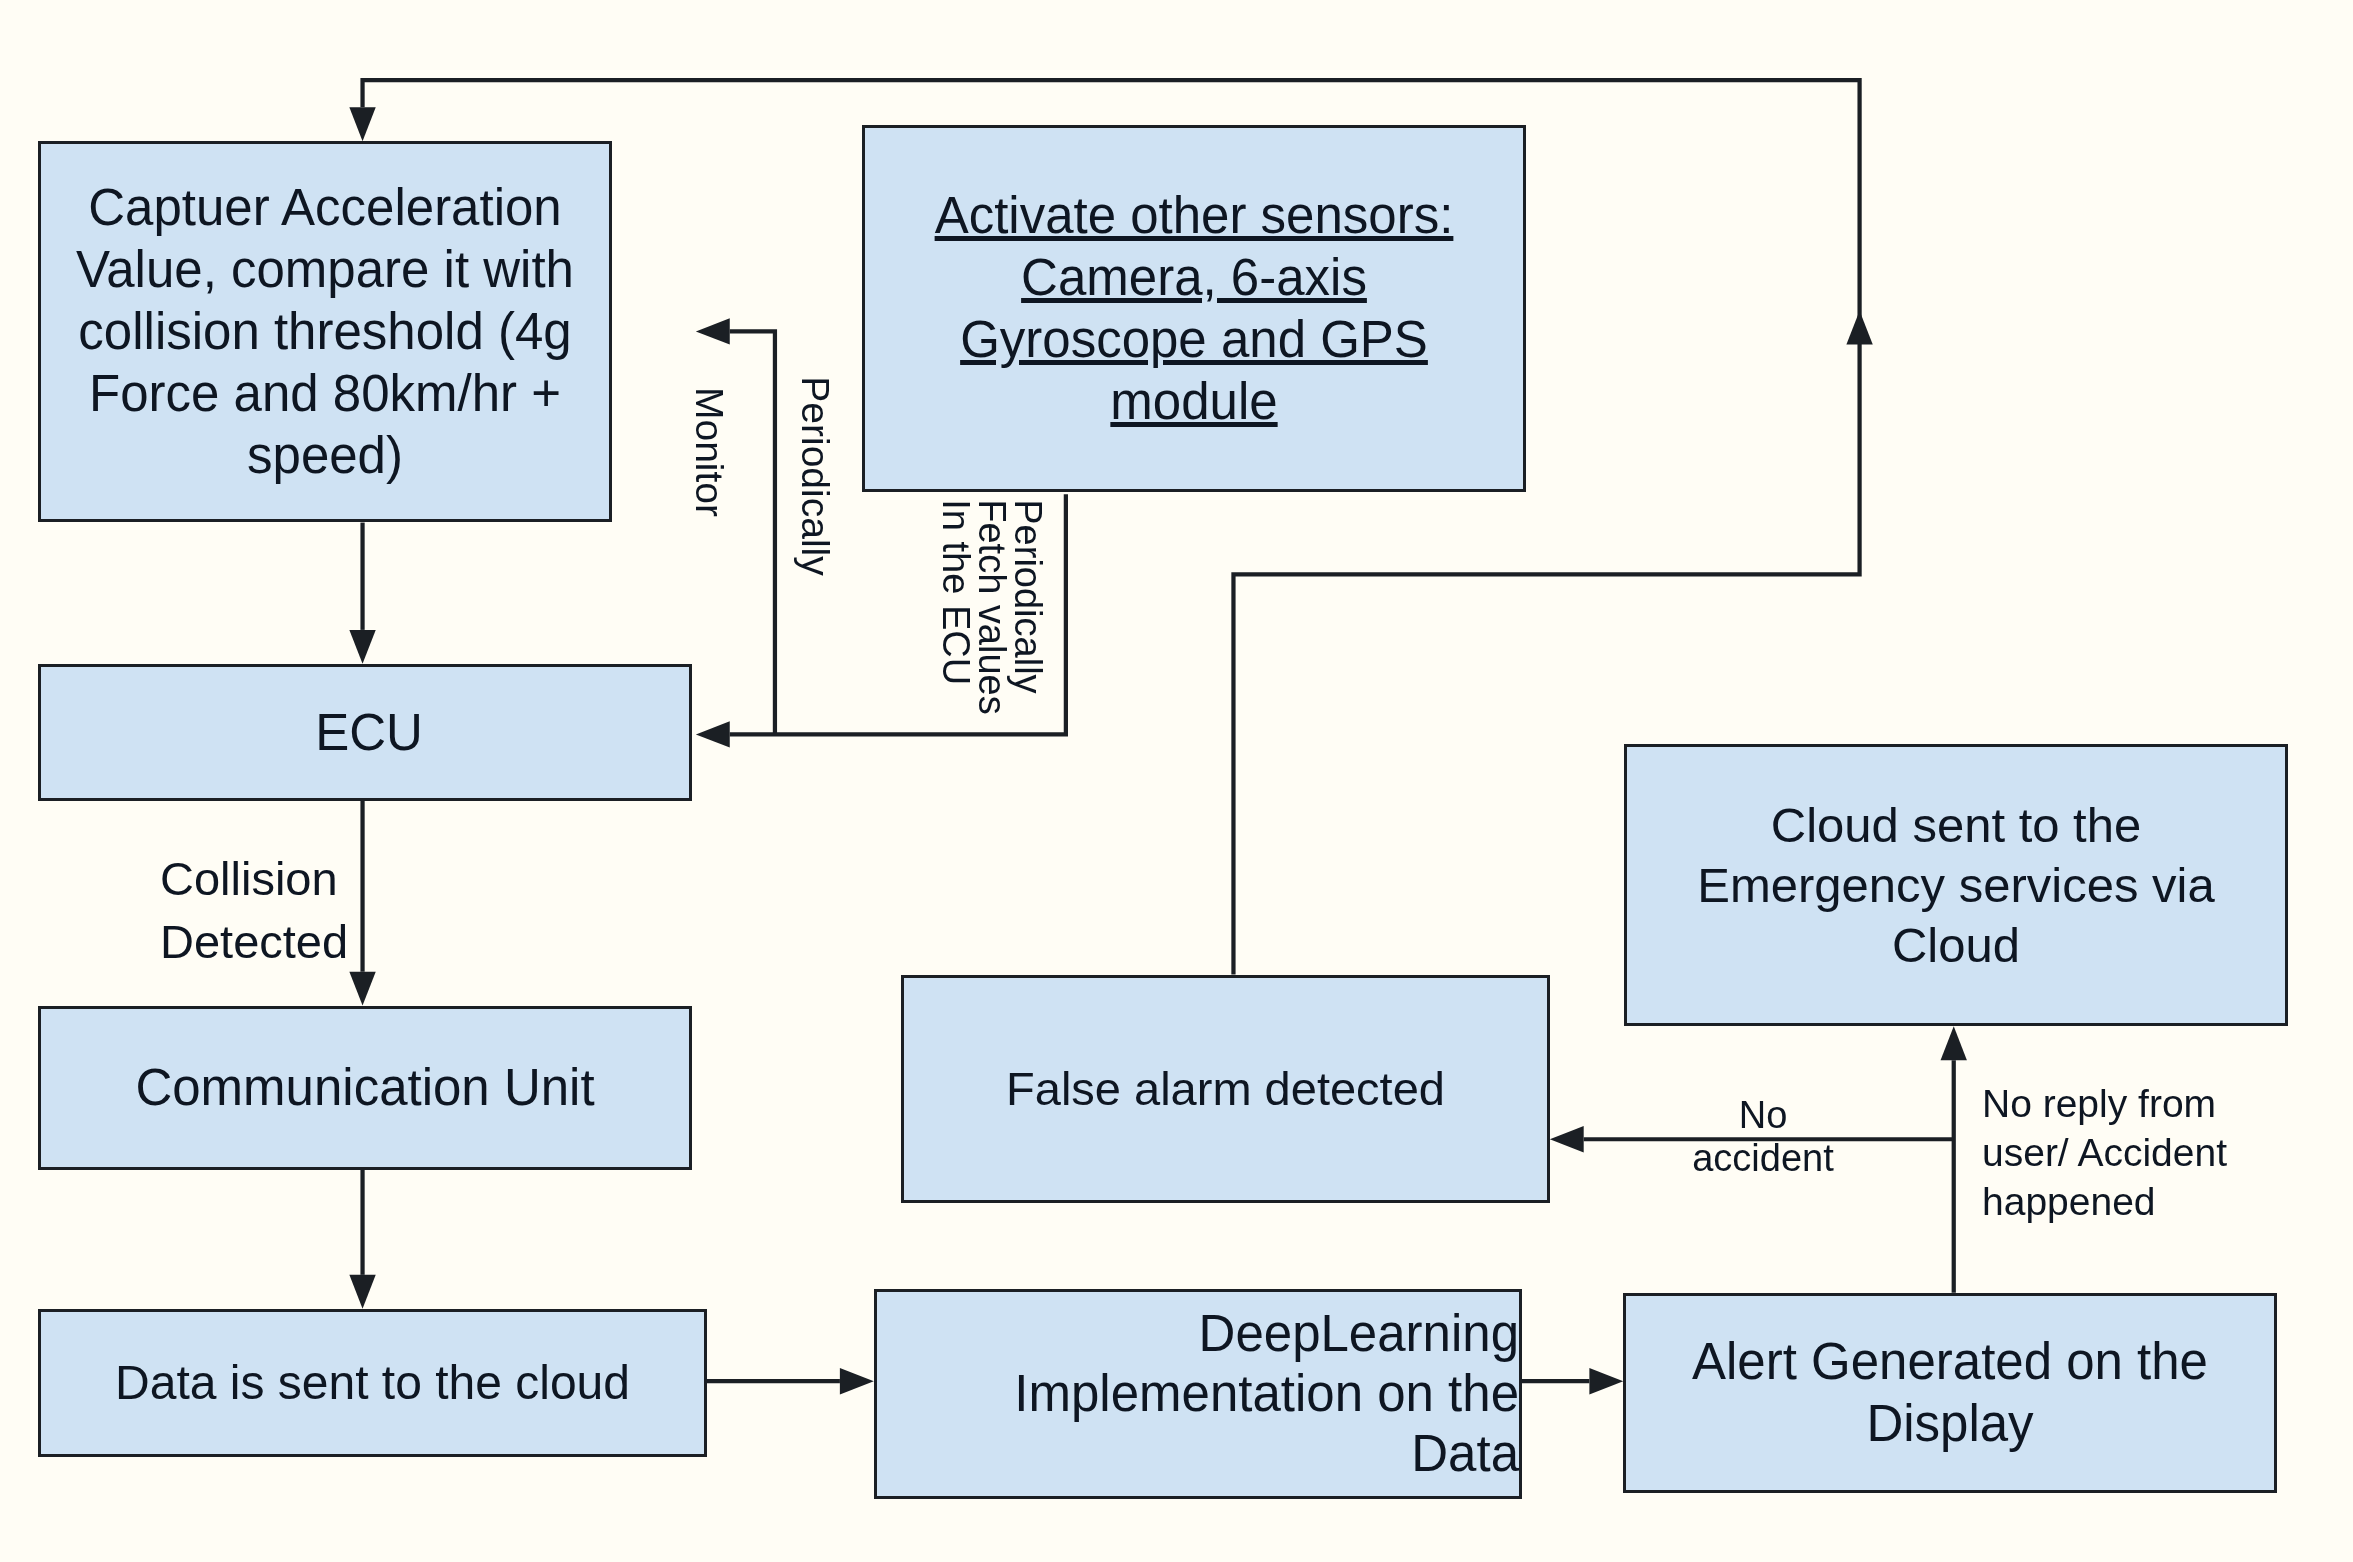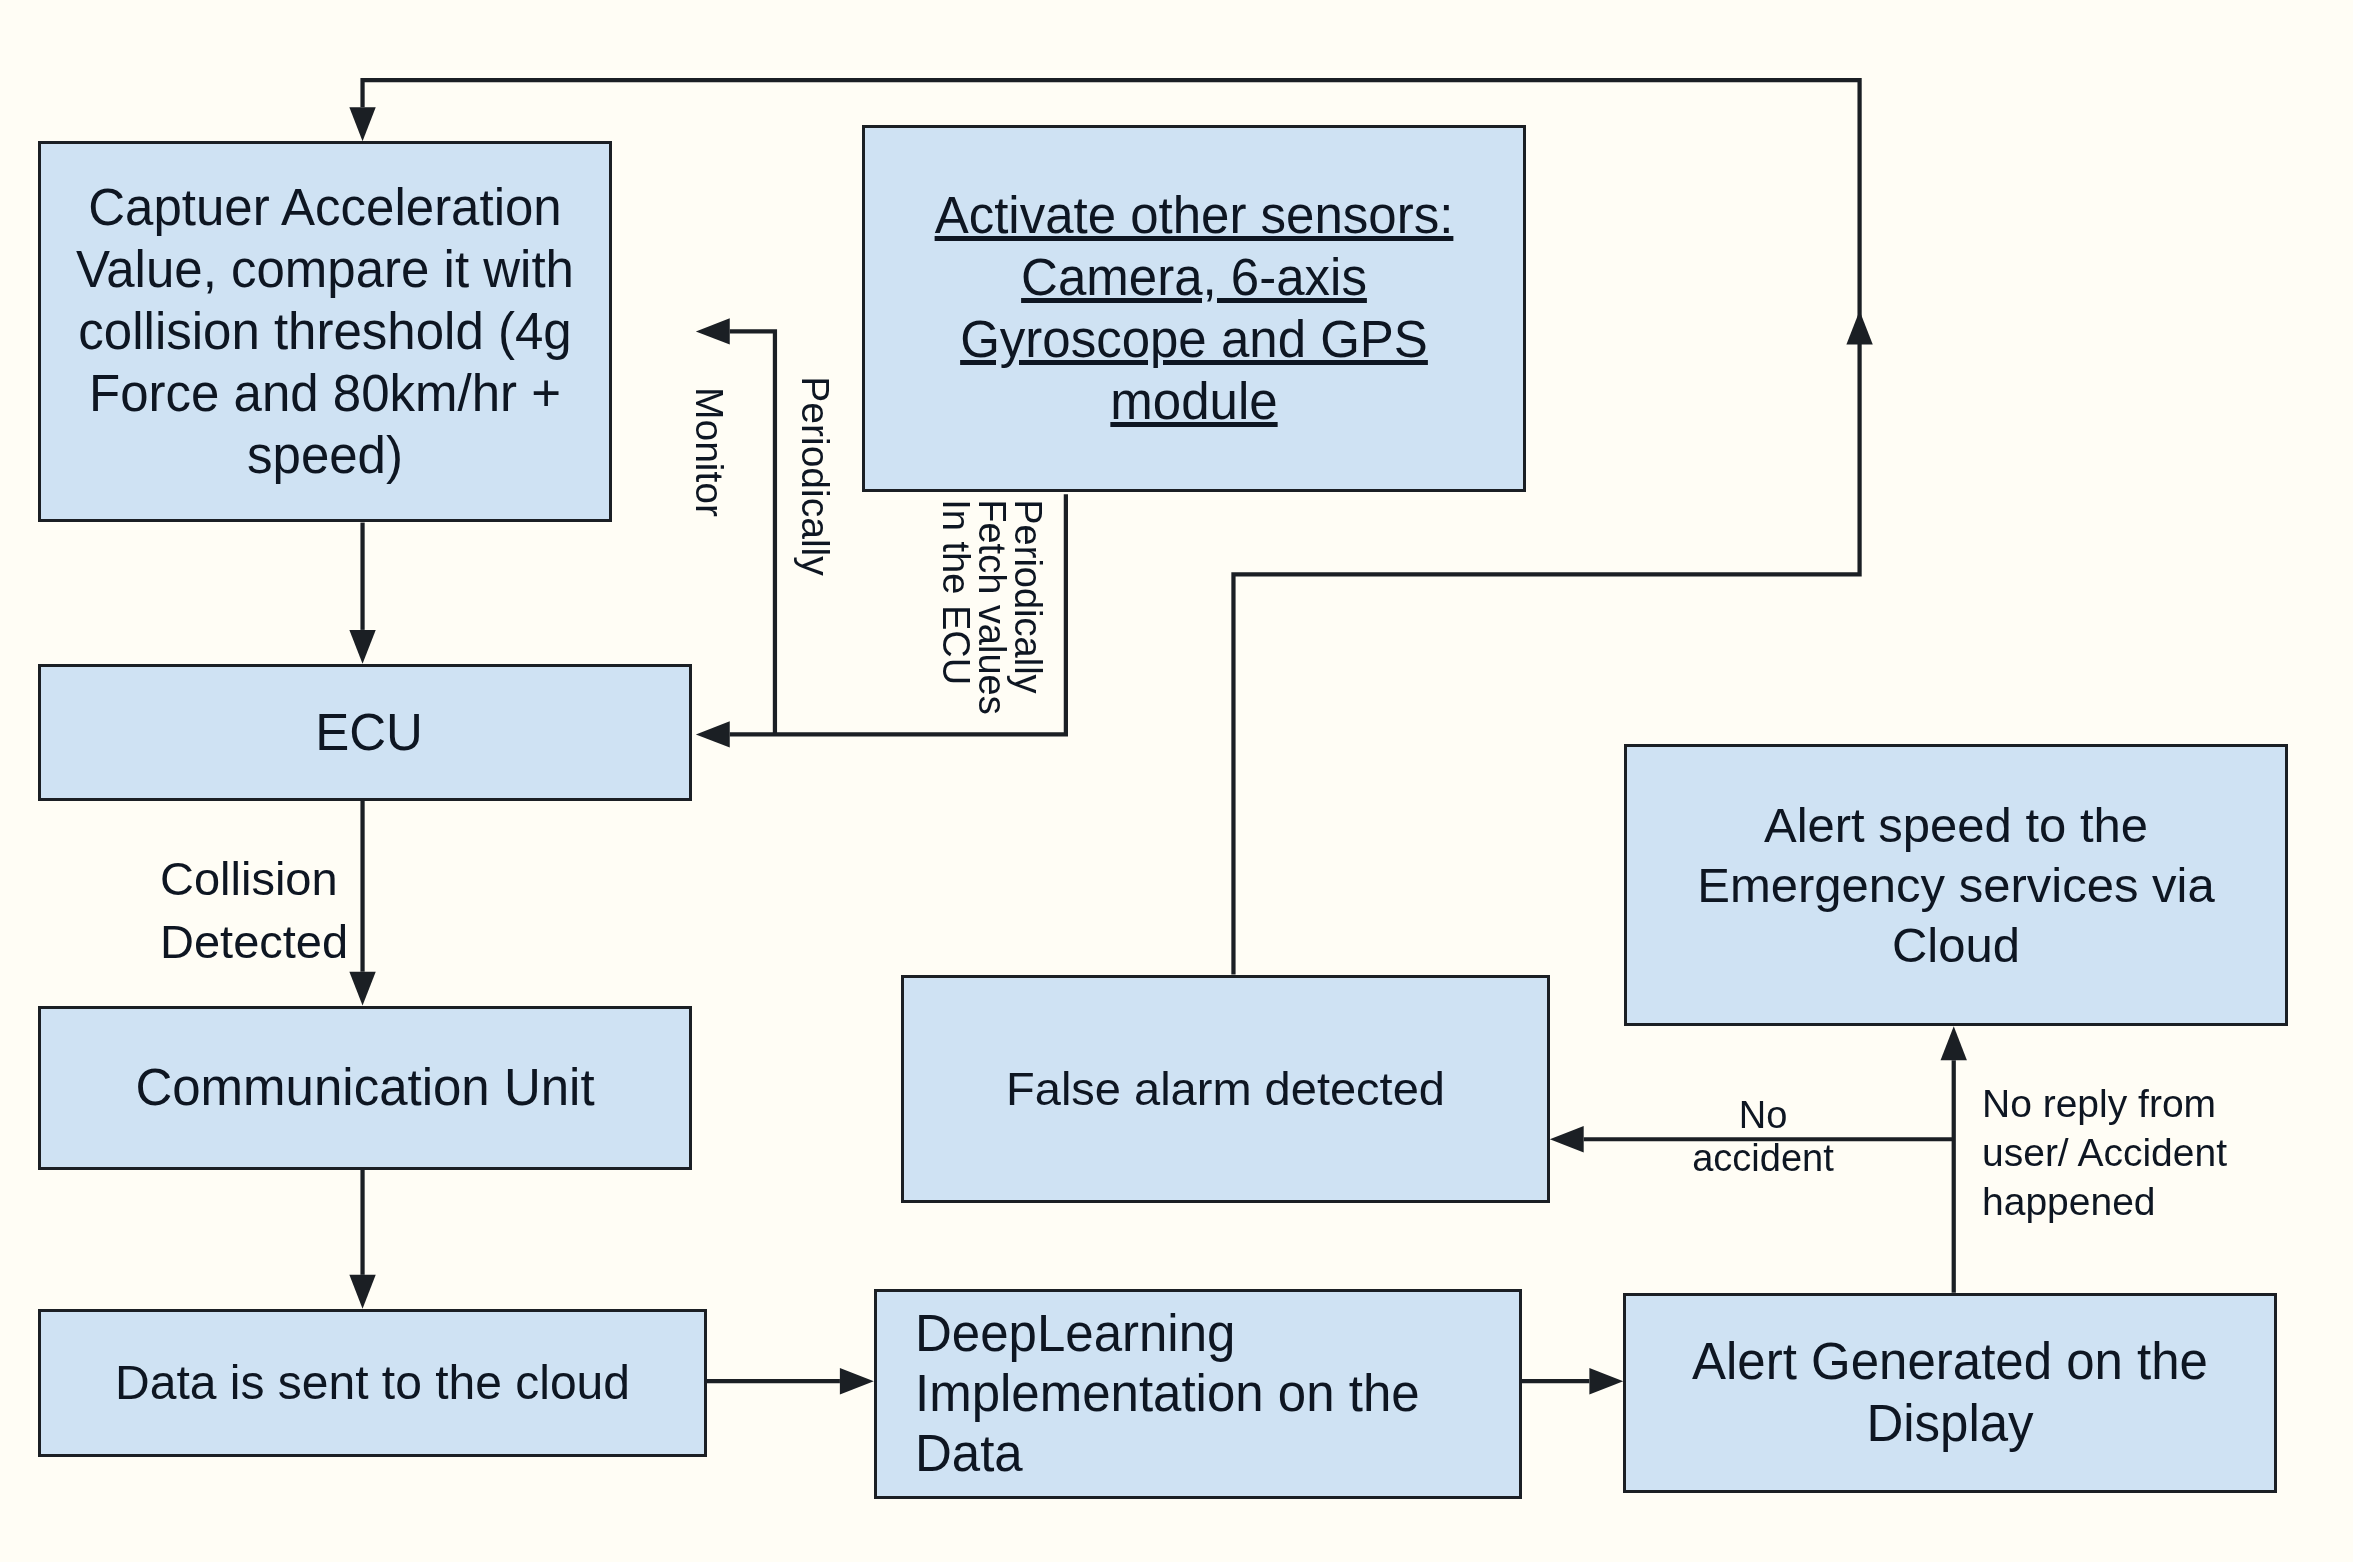--- a/index.html
+++ b/index.html
@@ -23,21 +23,21 @@
     background:var(--box-fill);
     border:3.8px solid var(--box-border);
     box-sizing:border-box;
     display:flex;flex-direction:column;justify-content:center;align-items:center;
     text-align:center;
     font-size:51px;line-height:62px;color:var(--text);
   }
   .node .ln{display:block;white-space:nowrap;}
   .node-data{font-size:48px;}
   .node-false{font-size:47px;}
-  .node-deep{align-items:flex-start;text-align:left;padding-left:38px;line-height:60px;}
+  .node-deep{align-items:flex-end;text-align:left;padding-left:38px;line-height:60px;}
   .node-alert-sent{line-height:60px;font-size:49px;}
   .lbl{position:absolute;color:var(--text);}
   .lbl .ln{display:block;white-space:nowrap;}
   .lbl-collision{left:160px;top:847px;font-size:47px;line-height:63px;text-align:left;}
   .rot{transform:translate(-50%,-50%) rotate(90deg);white-space:nowrap;}
   .lbl-monitor{left:709px;top:452px;font-size:39px;}
   .lbl-periodically{left:815px;top:476px;font-size:39px;}
   .lbl-fetch{left:992px;top:607px;font-size:38px;line-height:36px;text-align:left;}
   .lbl-no-accident{left:1669px;top:1094px;width:188px;text-align:center;font-size:38px;}
   .lbl-no-reply{left:1982px;top:1079px;font-size:39px;line-height:49px;text-align:left;}
@@ -123,21 +123,21 @@
     <span class="ln">Implementation on the</span>
     <span class="ln">Data</span>
   </div>
 
   <div class="node" style="left:1623px;top:1293px;width:654px;height:200px;">
     <span class="ln">Alert Generated on the</span>
     <span class="ln">Display</span>
   </div>
 
   <div class="node node-alert-sent" style="left:1624px;top:744px;width:664px;height:282px;">
-    <span class="ln">Alert speed to the</span>
+    <span class="ln">Cloud sent to the</span>
     <span class="ln">Emergency services via</span>
     <span class="ln">Cloud</span>
   </div>
 
   <div class="node node-false" style="left:901px;top:975px;width:649px;height:228px;">
     <span class="ln">False alarm detected</span>
   </div>
 
   <div class="lbl lbl-collision">
     <span class="ln">Collision</span>

